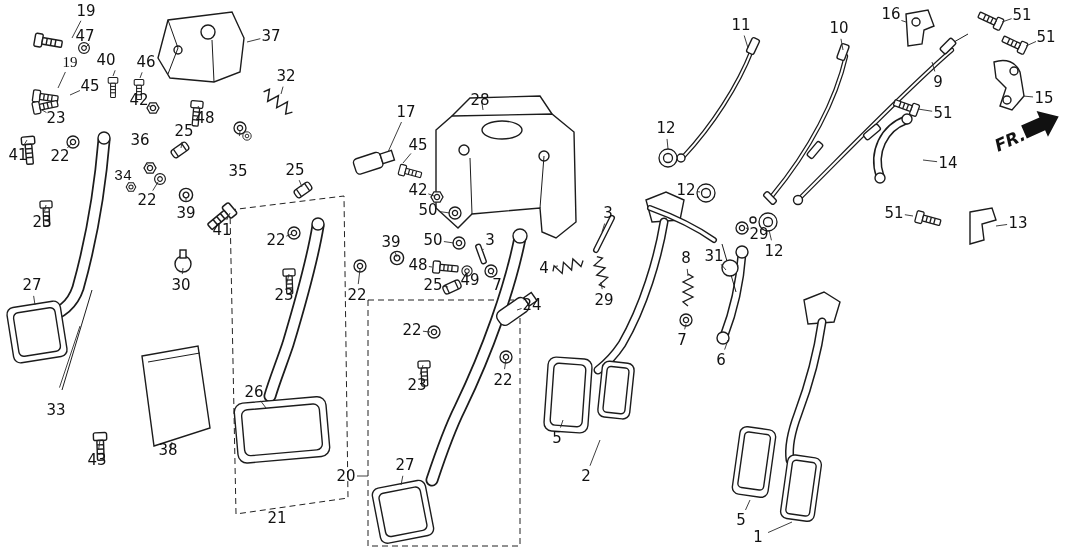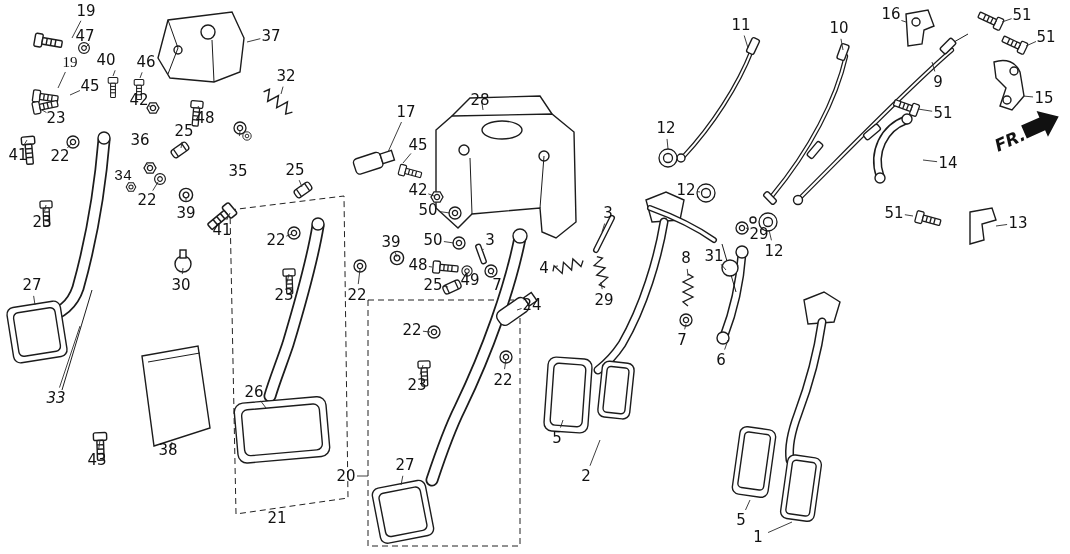--- a/index.html
+++ b/index.html
@@ -360,21 +360,21 @@
       <div class="callout" style="left: 222px; top: 230px;">41</div>
       <div class="callout" style="left: 181px; top: 285px;">30</div>
       <div class="callout" style="left: 32px; top: 285px;">27</div>
       <div class="callout" style="left: 271px; top: 36px;">37</div>
       <div class="callout" style="left: 286px; top: 76px;">32</div>
       <div class="callout" style="left: 295px; top: 170px;">25</div>
       <div class="callout" style="left: 276px; top: 240px;">22</div>
       <div class="callout" style="left: 284px; top: 295px;">23</div>
       <div class="callout" style="left: 357px; top: 295px;">22</div>
       <div class="callout" style="left: 254px; top: 392px;">26</div>
-      <div class="callout" style="left: 56px; top: 398px; font-style: italic;">33</div>
+      <div class="callout" style="left: 56px; top: 410px;">33</div>
       <div class="callout" style="left: 97px; top: 460px;">43</div>
       <div class="callout" style="left: 168px; top: 450px;">38</div>
       <div class="callout" style="left: 277px; top: 518px;">21</div>
       <div class="callout" style="left: 406px; top: 112px;">17</div>
       <div class="callout" style="left: 480px; top: 100px;">28</div>
       <div class="callout" style="left: 418px; top: 145px;">45</div>
       <div class="callout" style="left: 418px; top: 190px;">42</div>
       <div class="callout" style="left: 428px; top: 210px;">50</div>
       <div class="callout" style="left: 391px; top: 242px;">39</div>
       <div class="callout" style="left: 433px; top: 240px;">50</div>

